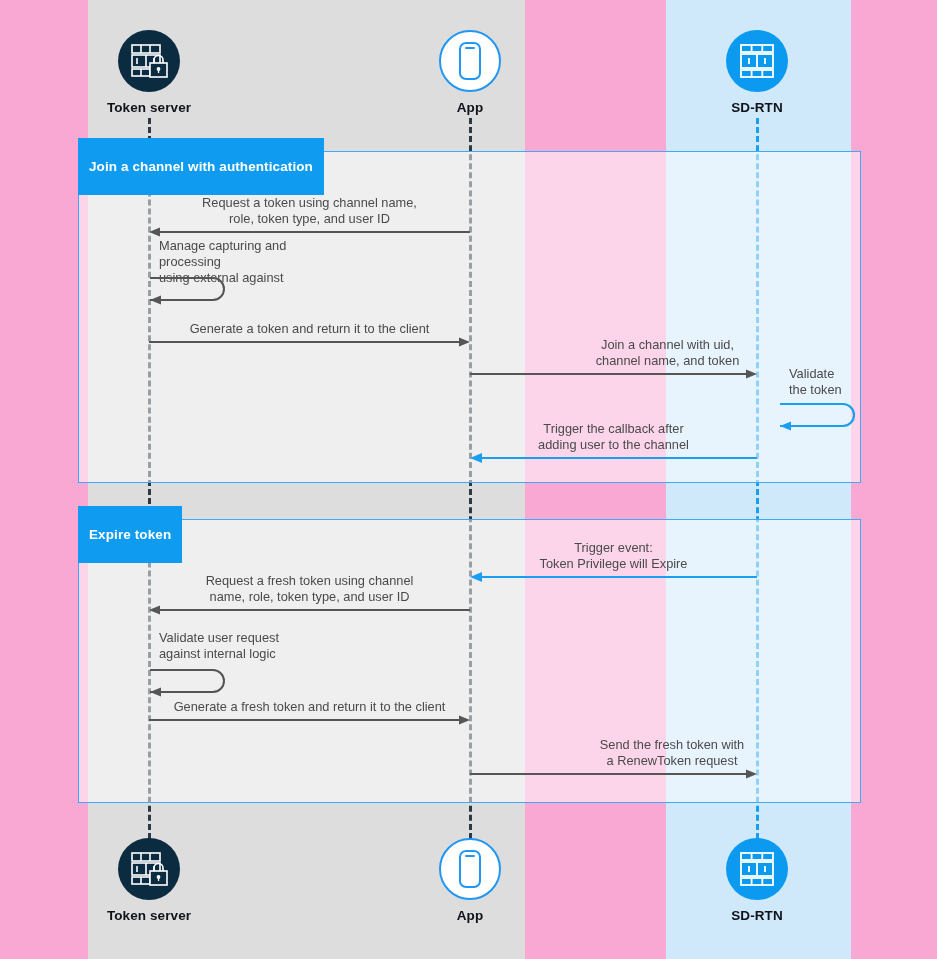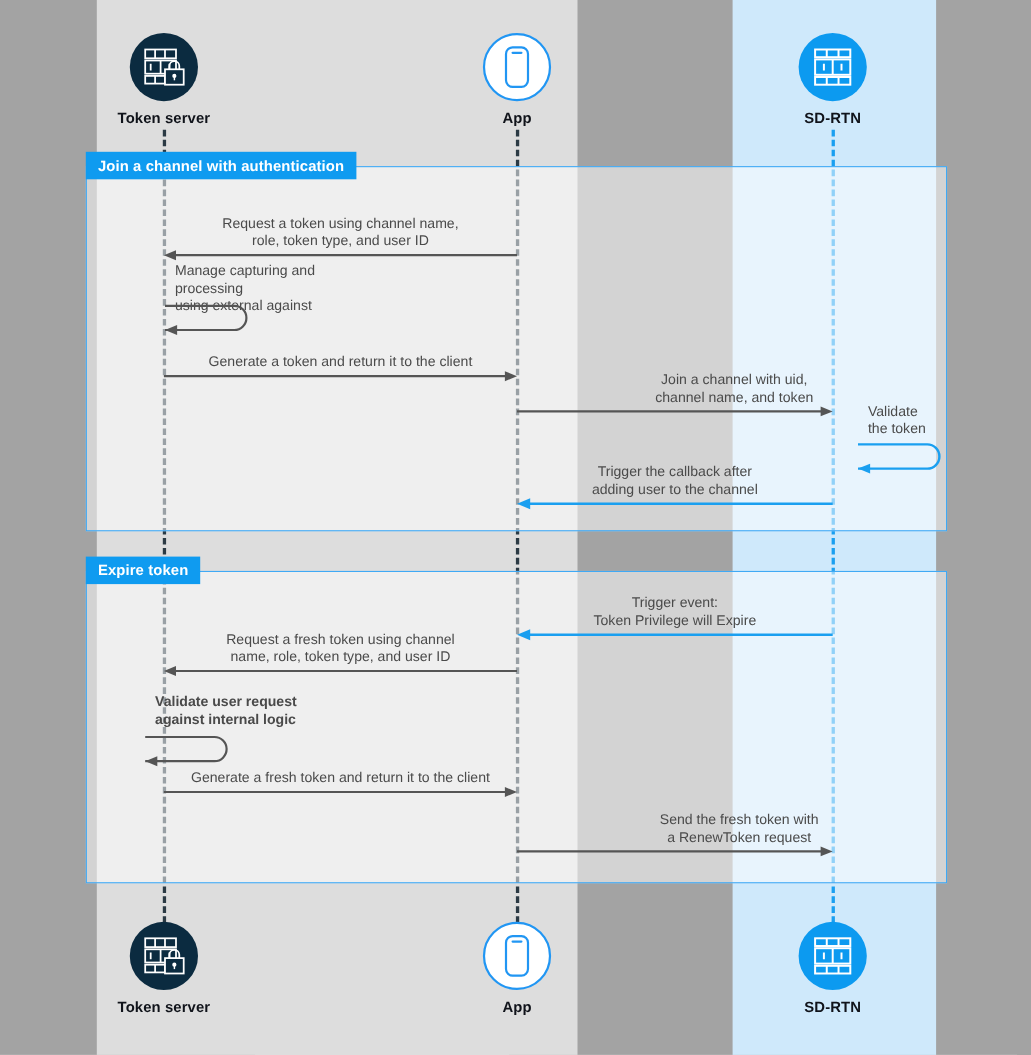--- a/index.html
+++ b/index.html
@@ -10,21 +10,21 @@
   body {
     font-family: "Liberation Sans", sans-serif;
     width: 937px;
     height: 959px;
     overflow: hidden;
   }
   #stage {
     position: relative;
     width: 937px;
     height: 959px;
-    background: #a3a3a3;
+    background: #f9a8d4;
   }
   .band {
     position: absolute;
     top: 0;
     height: 959px;
   }
   .band-gray { left: 88px; width: 437px; background: #dddddd; }
   .band-blue { left: 666px; width: 185px; background: #cfe9fb; }
 
   .frag {
@@ -34,21 +34,21 @@
     background: rgba(255,255,255,0.52);
   }
   .frag-label {
     position: absolute;
     background: #0f9bf0;
     color: #ffffff;
     font-weight: bold;
     font-size: 13.5px;
     line-height: 25px;
     height: 25px;
-    padding: 0 11px;
+    padding: 16px 11px;
     white-space: nowrap;
     letter-spacing: 0.1px;
   }
 
   .lifeline {
     position: absolute;
     width: 0;
     border-left-width: 3px;
     border-left-style: dashed;
   }
@@ -242,21 +242,21 @@
 
   <div class="msg" style="left:149px; top:572px; width:321px; height:38px;">
     <div class="txt">Request a fresh token using channel
 name, role, token type, and user ID</div>
     <svg width="321" height="12" style="bottom:-6px;">
       <line x1="5" y1="6" x2="321" y2="6" stroke="#555555" stroke-width="2"></line>
       <path d="M0 6 L11 1.5 L11 10.5 Z" fill="#555555"></path>
     </svg>
   </div>
 
-  <div class="selfmsg" style="left:131px; top:630px; width:200px; height:62px;font-weight:bold;">
+  <div class="selfmsg" style="left:149px; top:630px; width:200px; height:62px;">
     <div class="txt">Validate user request
 against internal logic</div>
     <svg width="200" height="40" style="position:absolute; left:0; top:38px;">
       <path d="M1 2 H64 A11 11 0 0 1 64 24 H1" fill="none" stroke="#555555" stroke-width="2"></path>
       <path d="M1 24 L12 19.5 L12 28.5 Z" fill="#555555"></path>
     </svg>
   </div>
 
   <div class="msg" style="left:149px; top:698px; width:321px; height:22px;">
     <div class="txt">Generate a fresh token and return it to the client</div>

